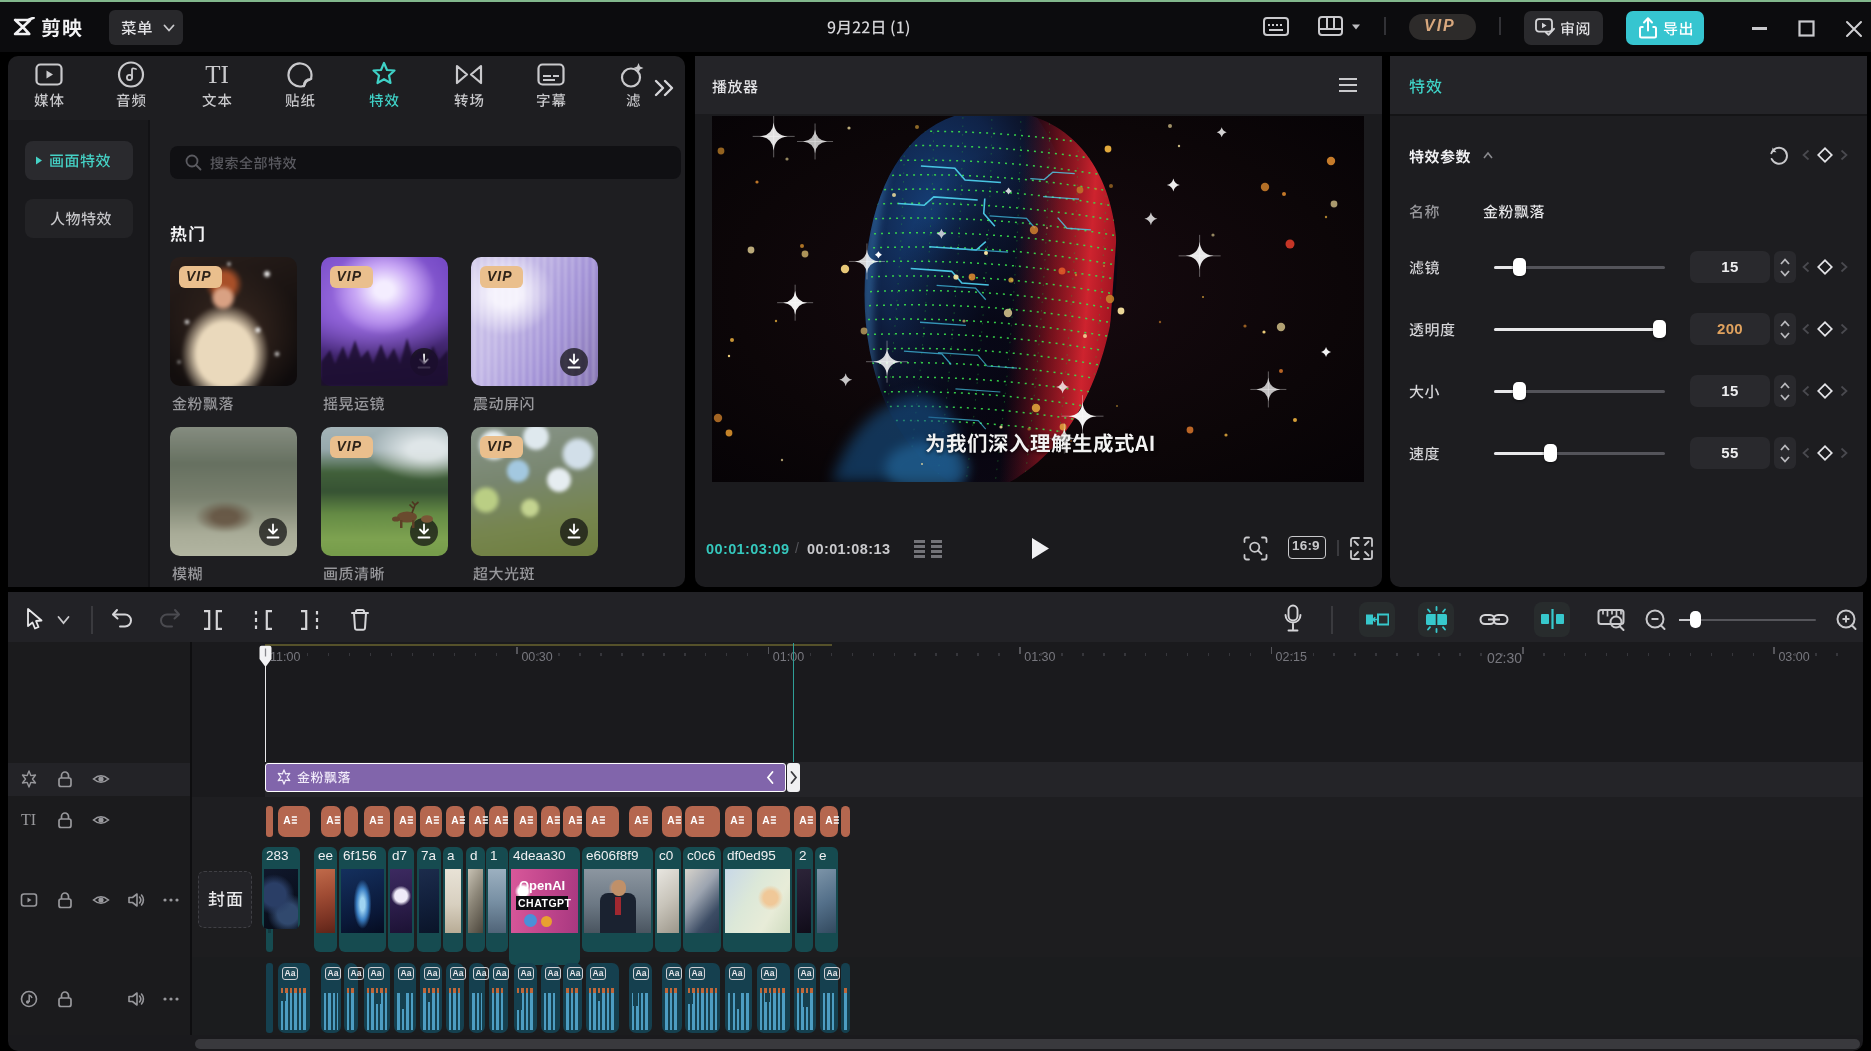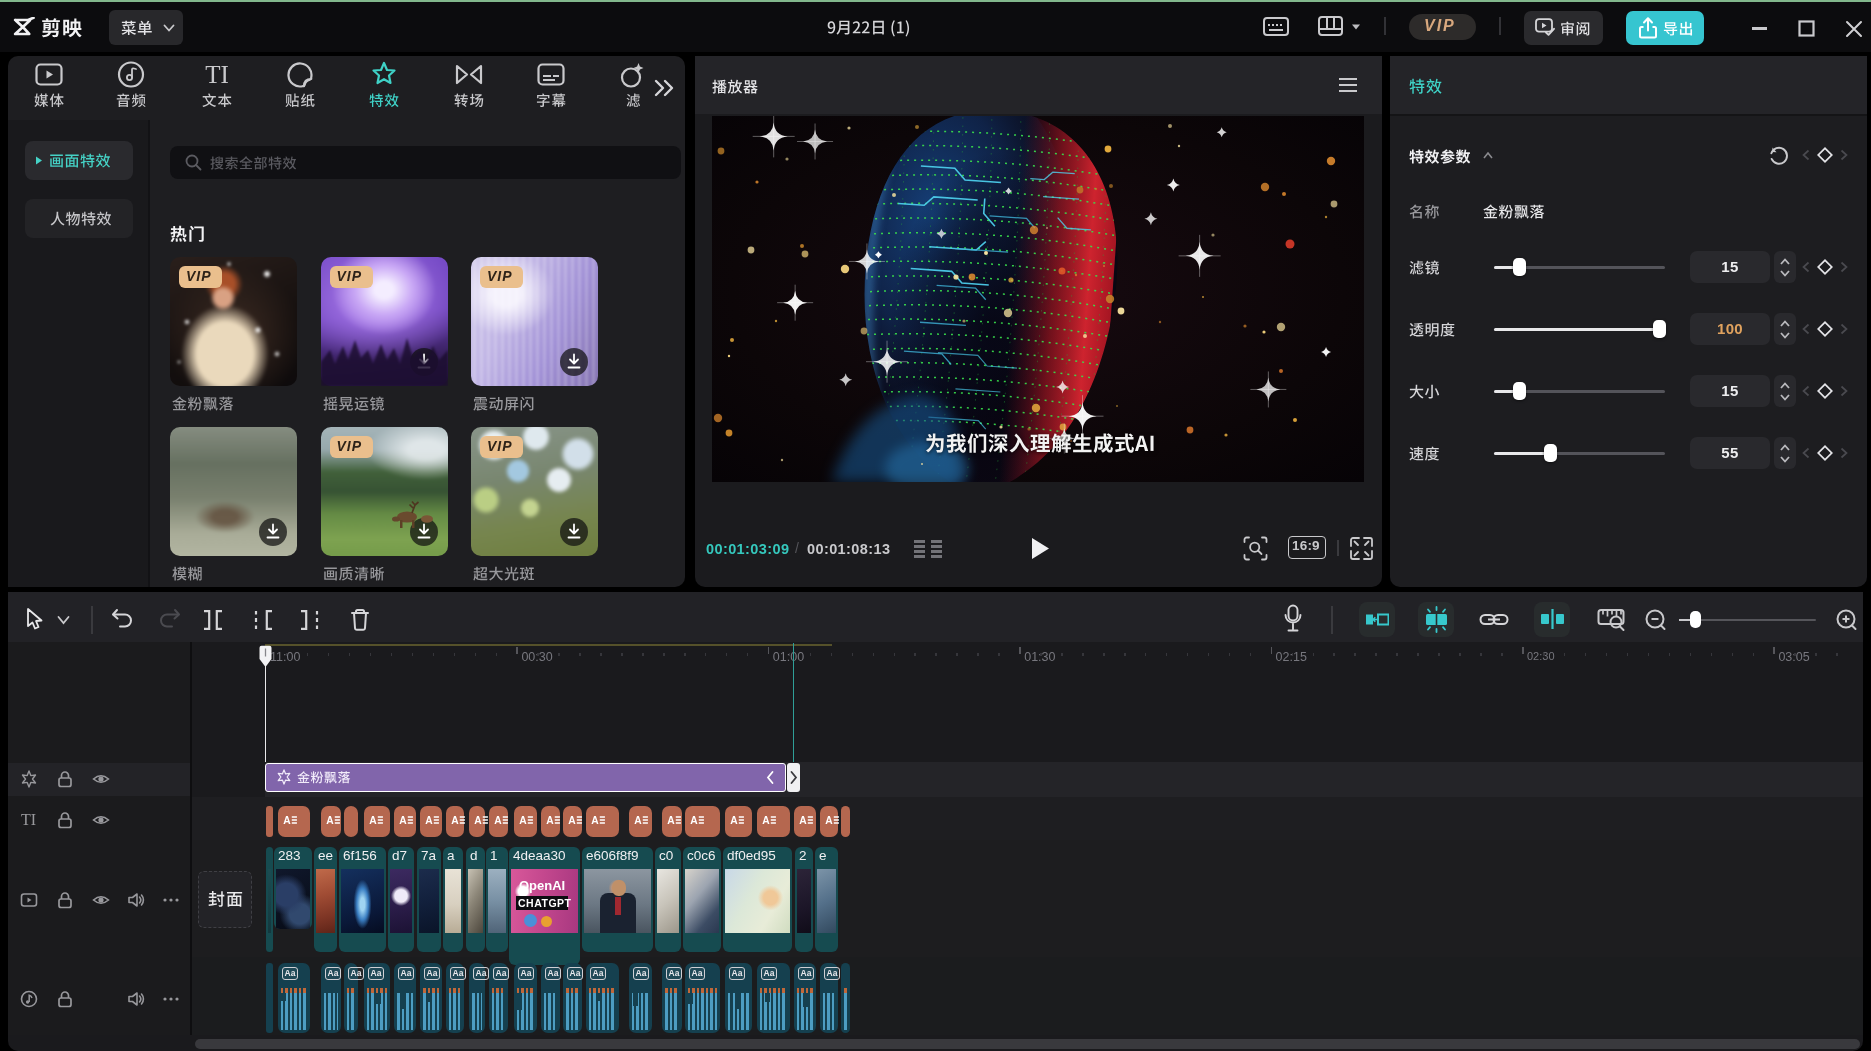--- a/index.html
+++ b/index.html
@@ -700,21 +700,21 @@
     <g fill="#d5d5d8" transform="translate(0,15.30) scale(0.06000)">
       <use href="#gr900F" x="0"></use>
       <use href="#gr660E" x="258"></use>
       <use href="#gr5EA6" x="517"></use>
     </g>
   </svg>
 <div style="left:1494px;top:327.5px;width:171px;height:3px;background:#54545a;border-radius:2px;"></div>
 <div style="left:1494px;top:327.5px;width:165.015px;height:3px;background:#e8e8ea;border-radius:2px;"></div>
 <div style="left:1652.51px;top:320px;width:13px;height:18px;background:#fff;border-radius:5px;box-shadow:0 1px 3px rgba(0,0,0,.5);"></div>
 <div style="left:1690px;top:313px;width:80px;height:32px;background:#29292d;border-radius:7px;"></div>
-<div class="lt" style="left:1690px;top:320px;font-size:15px;color:#e0a25e;width:80px;text-align:center;font-weight:bold;letter-spacing:.3px;">100</div>
+<div class="lt" style="left:1690px;top:320px;font-size:15px;color:#e0a25e;width:80px;text-align:center;font-weight:bold;letter-spacing:.3px;">200</div>
 <div style="left:1774px;top:313px;width:22px;height:32px;background:#29292d;border-radius:6px;"></div>
 <svg class="ic" style="left:1778px;top:318px;" width="14" height="23" viewBox="0 0 14 23">
     <path d="M3 8 L7 3.5 L11 8" stroke="#b9b9bd" stroke-width="1.8" fill="none"></path>
     <path d="M3 15 L7 19.5 L11 15" stroke="#b9b9bd" stroke-width="1.8" fill="none"></path>
   </svg>
 <svg class="ic" style="left:1802px;top:323px;" width="8" height="12" viewBox="0 0 8 12">
     <path d="M6.5 1.5 L1.5 6 L6.5 10.5" stroke="#4a4a4f" stroke-width="1.7" fill="none"></path>
   </svg>
 <svg class="ic" style="left:1815px;top:319px;" width="20" height="20" viewBox="0 0 20 20">
     <rect x="5.2" y="5.2" width="9.6" height="9.6" stroke="#e4e4e7" stroke-width="1.7" fill="none" transform="rotate(45 10 10)"></rect>
@@ -911,34 +911,34 @@
 <div style="left:1333.4px;top:653px;width:1.5px;height:3px;background:#36363b"></div>
 <div style="left:1354.4px;top:653px;width:1.5px;height:3px;background:#36363b"></div>
 <div style="left:1375.3px;top:653px;width:1.5px;height:3px;background:#36363b"></div>
 <div style="left:1396.3px;top:653px;width:1.5px;height:3px;background:#36363b"></div>
 <div style="left:1417.2px;top:653px;width:1.5px;height:3px;background:#36363b"></div>
 <div style="left:1438.2px;top:653px;width:1.5px;height:3px;background:#36363b"></div>
 <div style="left:1459.1px;top:653px;width:1.5px;height:3px;background:#36363b"></div>
 <div style="left:1480.1px;top:653px;width:1.5px;height:3px;background:#36363b"></div>
 <div style="left:1501.0px;top:653px;width:1.5px;height:3px;background:#36363b"></div>
 <div style="left:1522.0px;top:647px;width:1.5px;height:7px;background:#55555a"></div>
-<div class="lt" style="left:1527.0px;top:650px;font-size:11px;color:#77777e">02:30</div>
+<div class="lt" style="left:1487px;top:650px;font-size:14px;color:#77777e">02:30</div>
 <div style="left:1543.0px;top:653px;width:1.5px;height:3px;background:#36363b"></div>
 <div style="left:1563.9px;top:653px;width:1.5px;height:3px;background:#36363b"></div>
 <div style="left:1584.8px;top:653px;width:1.5px;height:3px;background:#36363b"></div>
 <div style="left:1605.8px;top:653px;width:1.5px;height:3px;background:#36363b"></div>
 <div style="left:1626.8px;top:653px;width:1.5px;height:3px;background:#36363b"></div>
 <div style="left:1647.7px;top:653px;width:1.5px;height:3px;background:#36363b"></div>
 <div style="left:1668.7px;top:653px;width:1.5px;height:3px;background:#36363b"></div>
 <div style="left:1689.6px;top:653px;width:1.5px;height:3px;background:#36363b"></div>
 <div style="left:1710.5px;top:653px;width:1.5px;height:3px;background:#36363b"></div>
 <div style="left:1731.5px;top:653px;width:1.5px;height:3px;background:#36363b"></div>
 <div style="left:1752.5px;top:653px;width:1.5px;height:3px;background:#36363b"></div>
 <div style="left:1773.4px;top:647px;width:1.5px;height:7px;background:#55555a"></div>
-<div class="lt" style="left:1778.4px;top:650px;font-size:12.5px;color:#77777e">03:05</div>
+<div class="lt" style="left:1778.4px;top:650px;font-size:12.5px;color:#77777e">03:00</div>
 <div style="left:1794.4px;top:653px;width:1.5px;height:3px;background:#36363b"></div>
 <div style="left:1815.3px;top:653px;width:1.5px;height:3px;background:#36363b"></div>
 <div style="left:1836.2px;top:653px;width:1.5px;height:3px;background:#36363b"></div>
 <svg class="ic" style="left:259px;top:645px" width="13" height="23" viewBox="0 0 13 23">
     <path d="M2.5 .8 h8 a2 2 0 0 1 2 2 V14 L6.5 22 L.5 14 V2.8 a2 2 0 0 1 2 -2 Z" fill="#f2f2f4"></path>
     <path d="M6.5 3.5 v8" stroke="#85858a" stroke-width="1.3"></path>
   </svg>
 <div style="left:264.5px;top:666px;width:1.5px;height:369px;background:#e8e8ea"></div>
 <div style="left:792.5px;top:643px;width:1.5px;height:392px;background:#2f9e97"></div>
 <div style="left:8px;top:642px;width:182px;height:393px;background:#1b1b1d"></div>
@@ -1128,21 +1128,21 @@
   </svg>
 <div style="left:820px;top:806px;width:18px;height:31px;background:#b5674f;border-radius:7px"></div>
 <svg class="ic" style="left:825px;top:814px" width="15" height="12" viewBox="0 0 17 14">
     <text x="0" y="11.5" font-size="12" font-weight="bold" fill="#fff" font-family="Liberation Sans">A</text>
     <path d="M10 3.5 h6 M10 7 h6 M10 10.5 h6" stroke="#fff" stroke-width="1.5"></path>
   </svg>
 <div style="left:841px;top:806px;width:9px;height:31px;background:#b5674f;border-radius:7px"></div>
 <div style="left:266px;top:847px;width:7px;height:105px;background:#164b50;border-radius:6px;overflow:hidden">
     <div style="position:absolute;left:2px;top:22px;width:3px;height:64px;background:linear-gradient(160deg,#1c4c52,#14383e)"></div>
   </div>
-<div style="left:274px;top:847px;width:38px;height:82px;background:#164b50;border-radius:6px;overflow:hidden">
+<div style="left:262px;top:847px;width:38px;height:82px;background:#164b50;border-radius:6px;overflow:hidden">
     <div style="position:absolute;left:2px;top:22px;width:34px;height:64px;background:radial-gradient(circle at 30% 40%, #2a3e66 0 25%, rgba(0,0,0,0) 45%),radial-gradient(circle at 70% 70%, #31496e 0 20%, rgba(0,0,0,0) 40%),linear-gradient(150deg,#10182c,#060a14)"></div>
     <div style="position:absolute;left:4px;top:1px;width:32px;height:20px;overflow:hidden;font-size:13.5px;color:#f0f0f2;white-space:pre">283</div>
   </div>
 <div style="left:314px;top:847px;width:23px;height:105px;background:#164b50;border-radius:6px;overflow:hidden">
     <div style="position:absolute;left:2px;top:22px;width:19px;height:64px;background:linear-gradient(165deg,#c06a4a 0%,#a04c34 40%,#7c3424 75%,#5e2418 100%)"></div>
     <div style="position:absolute;left:4px;top:1px;width:17px;height:20px;overflow:hidden;font-size:13.5px;color:#f0f0f2;white-space:pre">ee</div>
   </div>
 <div style="left:339px;top:847px;width:47px;height:105px;background:#164b50;border-radius:6px;overflow:hidden">
     <div style="position:absolute;left:2px;top:22px;width:43px;height:64px;background:radial-gradient(ellipse 30% 55% at 50% 55%, #9fd4f2 0 18%, #3a7ec2 45%, rgba(0,0,0,0) 70%),linear-gradient(160deg,#14305e,#0a1838 70%,#050c20)"></div>
     <div style="position:absolute;left:4px;top:1px;width:41px;height:20px;overflow:hidden;font-size:13.5px;color:#f0f0f2;white-space:pre">6f156</div>

